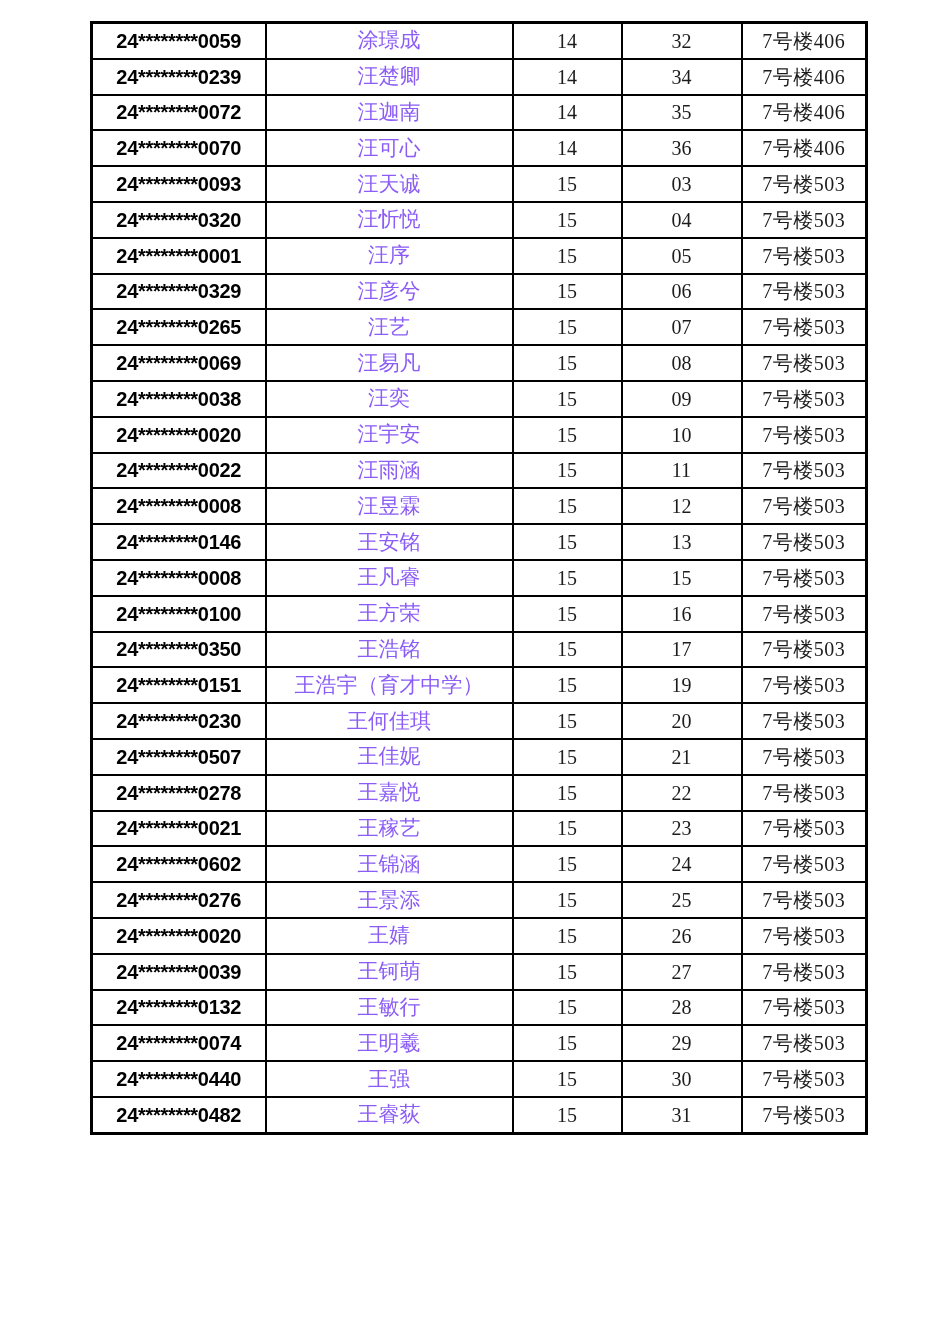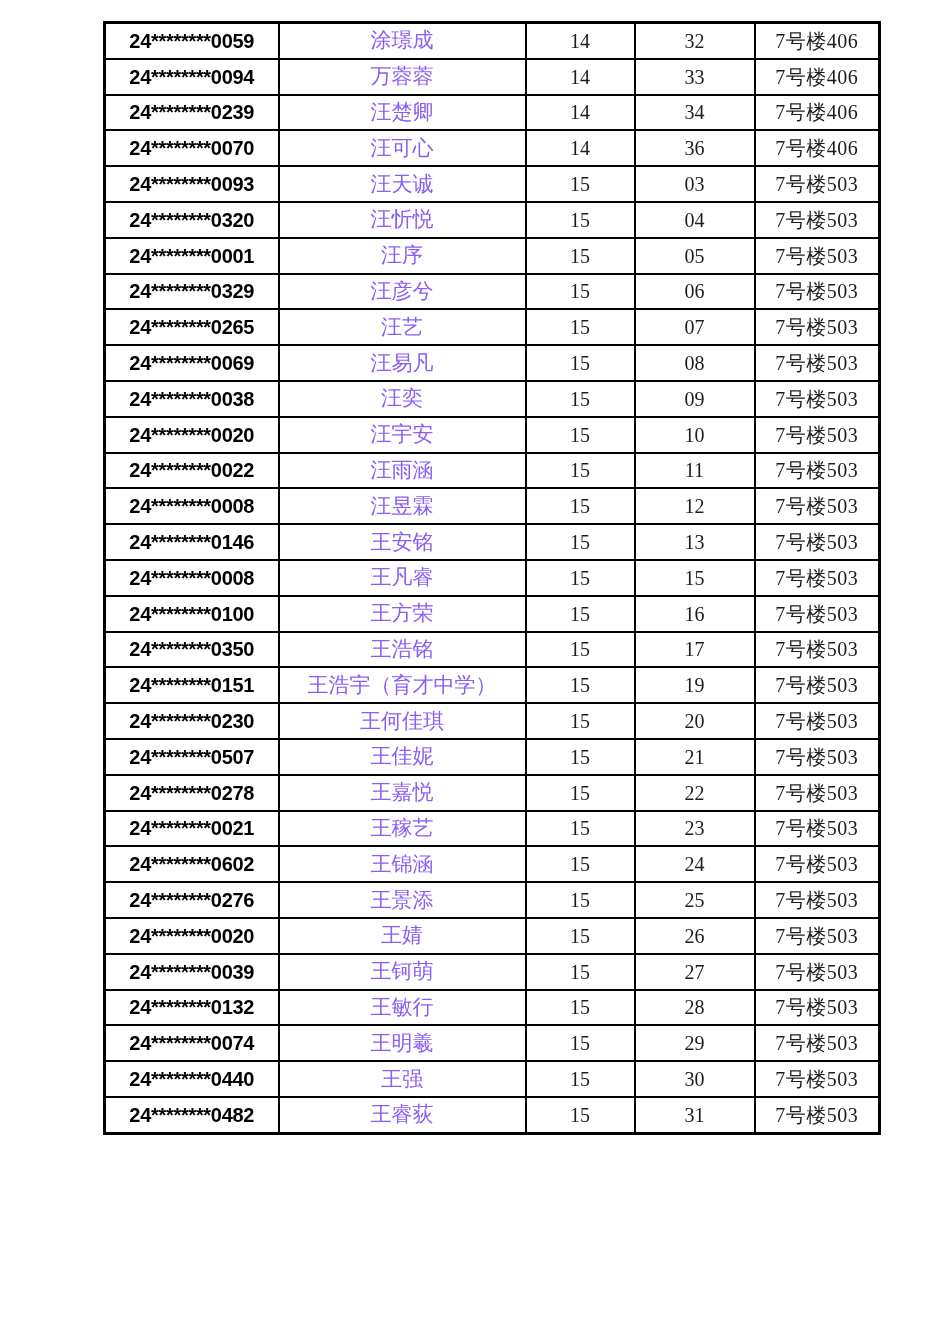--- a/index.html
+++ b/index.html
@@ -15,21 +15,21 @@
     font-family: "Liberation Serif", serif;
   }
   .page {
     position: absolute;
     left: 0; top: 0;
     width: 945px; height: 1336px;
     background: #ffffff;
   }
   table.assign {
     position: absolute;
-    left: 103px;
+    left: 90px;
     top: 21px;
     width: 775px;
     border-collapse: collapse;
     table-layout: fixed;
     border: 3px solid #000000;
   }
   table.assign td {
     border: 2px solid #000000;
     text-align: center;
     vertical-align: middle;
@@ -74,31 +74,31 @@
     </colgroup>
     <tbody>
         <tr>
           <td class="c0">24********0059</td>
           <td class="c1">涂璟成</td>
           <td class="c2">14</td>
           <td class="c3">32</td>
           <td class="c4">7号楼406</td>
         </tr>
         <tr>
-          <td class="c0">24********0094</td>
-          <td class="c1">万蓉蓉</td>
-          <td class="c2">14</td>
-          <td class="c3">33</td>
-          <td class="c4">7号楼406</td>
-        </tr>
-        <tr>
           <td class="c0">24********0239</td>
           <td class="c1">汪楚卿</td>
           <td class="c2">14</td>
           <td class="c3">34</td>
+          <td class="c4">7号楼406</td>
+        </tr>
+        <tr>
+          <td class="c0">24********0072</td>
+          <td class="c1">汪迦南</td>
+          <td class="c2">14</td>
+          <td class="c3">35</td>
           <td class="c4">7号楼406</td>
         </tr>
         <tr>
           <td class="c0">24********0070</td>
           <td class="c1">汪可心</td>
           <td class="c2">14</td>
           <td class="c3">36</td>
           <td class="c4">7号楼406</td>
         </tr>
         <tr>

